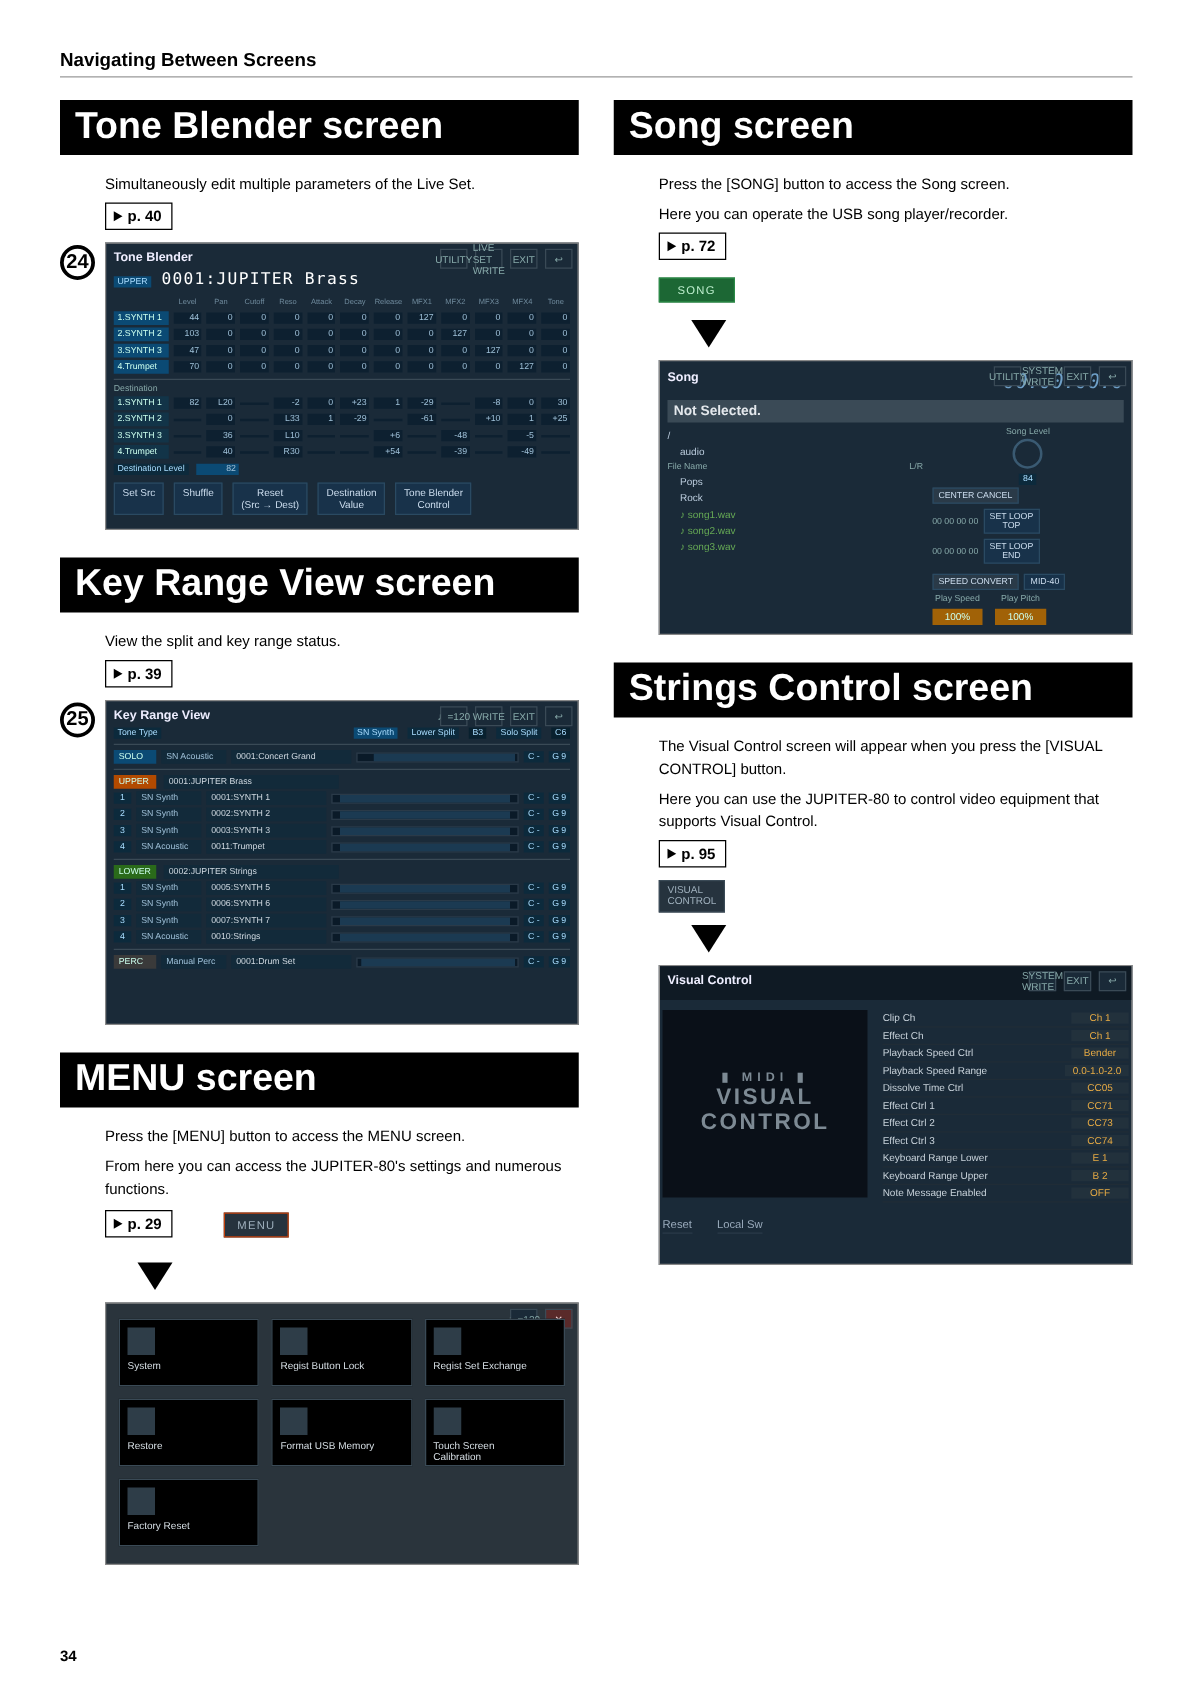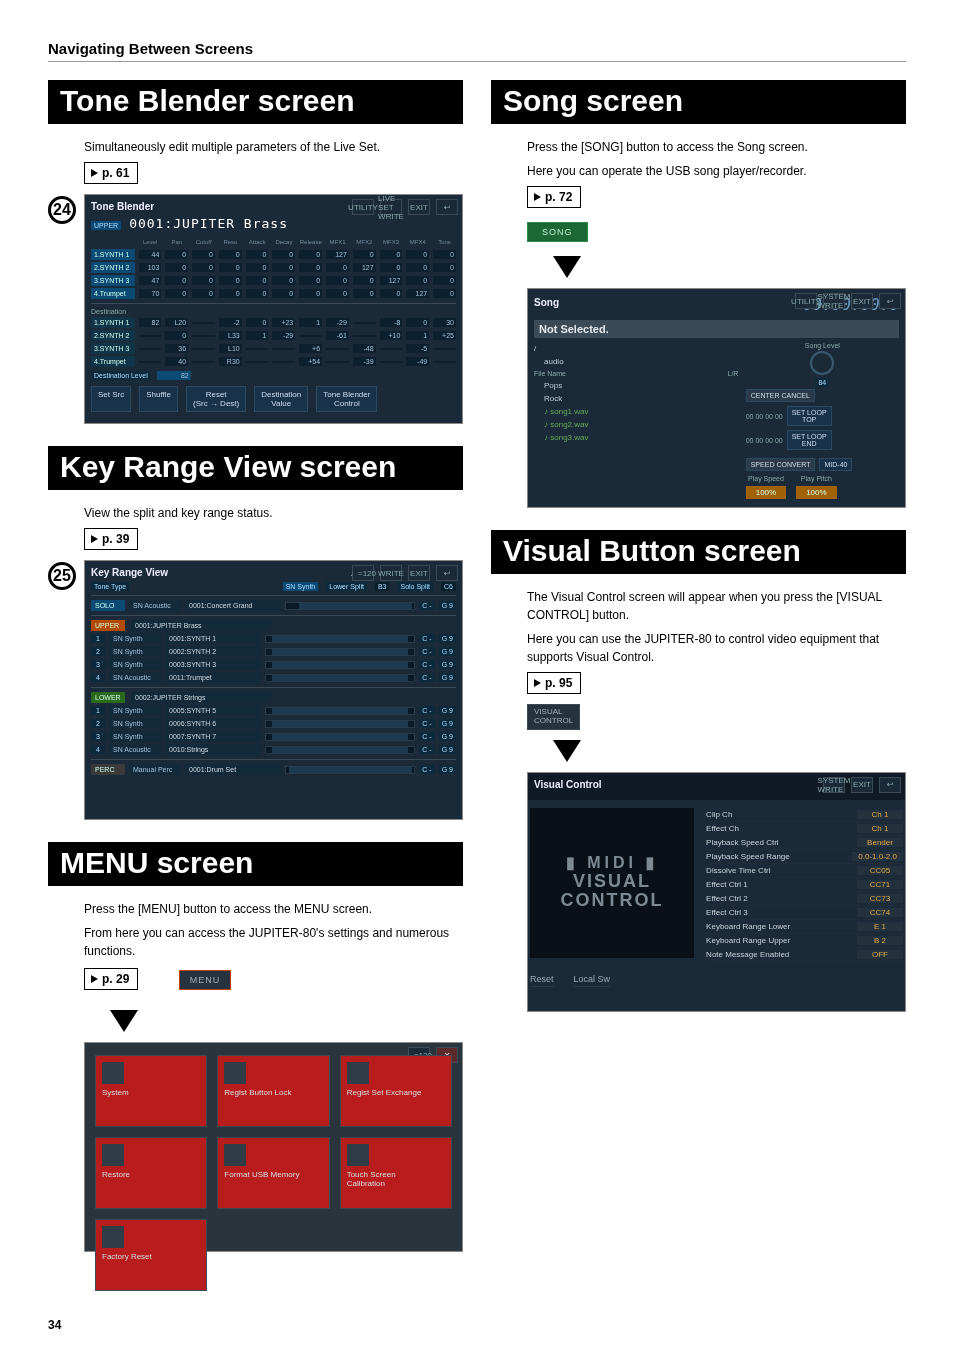--- a/index.html
+++ b/index.html
@@ -156,21 +156,21 @@
 
   .kr-row { display:flex; align-items:center; gap:4px; margin:2px 0; }
   .kr-part { background:#0b4a74; color:#cfe; font-size:7px; padding:2px 4px; width:34px; }
   .kr-type { background:#122a3a; color:#9fc0d8; font-size:7px; padding:2px 4px; width:52px; }
   .kr-name { background:#122a3a; color:#cfd8e0; font-size:7px; padding:2px 4px; width:96px; }
   .kr-bar { flex:1; height:8px; background:linear-gradient(#0a1a28,#0a1a28); border:1px solid #2a3a48; position:relative; }
   .kr-fill { position:absolute; top:0; bottom:0; background:#1b3a52; }
   .pill { background:#0c2a3c; color:#adf; font-size:7px; padding:1px 3px; }
 
   .menu-grid { display:grid; grid-template-columns: repeat(3,1fr); gap:10px; padding:6px 4px; }
-  .menu-tile { background:#b91c1c; border:1px solid #3a4a56; padding:6px; height:72px; position:relative; }
+  .menu-tile { background:#000000; border:1px solid #3a4a56; padding:6px; height:54px; position:relative; }
   .menu-tile .t-icon { width:22px;height:22px;background:#2e3d48;margin-bottom:4px; }
   .menu-tile .t-label { font-size:8px;color:#d6dee4; }
 
   .song-top { display:flex; justify-content:space-between; align-items:center; margin-bottom:6px; }
   .song-time { font-family:monospace; color:#6fa0c8; font-size:16px; font-style:italic; }
   .song-panel-title { background:#3a4a56; color:#e4e8ec; font-size:11px; font-weight:700; padding:3px 5px; margin:4px 0; }
   .song-left { float:left; width:56%; }
   .song-right { float:right; width:42%; }
   .song-item { display:block; font-size:8px; color:#bcd; padding:2px 0; }
   .loop-btn { background:#18324a;border:1px solid #2a4a62;color:#cde;font-size:7px;padding:2px 4px;display:inline-block;margin:2px 0;}
@@ -200,21 +200,21 @@
 
   <div class="columns">
 
     <div class="col">
 
       
       <div class="section-title">Tone Blender screen</div>
       <div class="body-text">Simultaneously edit multiple parameters of the Live Set.</div>
       <div class="page-ref">
         <span class="arrow-icon"></span>
-        <span>p. 61</span>
+        <span>p. 40</span>
       </div>
       <div class="screenshot-block">
         <div class="screenshot-badge-anchor">
           <div class="step-badge">24</div>
         </div>
         <div class="screenshot" style="height:230px;">
           <div class="top-icons">
             <span class="top-ic">UTILITY</span>
             <span class="top-ic">LIVE SET WRITE</span>
             <span class="top-ic">EXIT</span>
@@ -656,21 +656,21 @@
               <div style="text-align:center;">
                 <div style="font-size:7px;color:#8aa;">Play Pitch</div>
                 <div class="pct">100%</div>
               </div>
             </div>
           </div>
         </div>
       </div>
 
       
-      <div class="section-title">Visual Button screen</div>
+      <div class="section-title">Strings Control screen</div>
       <div class="body-text">The Visual Control screen will appear when you press the [VISUAL CONTROL] button.</div>
       <div class="body-text">Here you can use the JUPITER-80 to control video equipment that supports Visual Control.</div>
       <div class="page-ref">
         <span class="arrow-icon"></span>
         <span>p. 95</span>
       </div>
       <div style="margin-left:36px;">
         <span class="vc-btn">
           <span>VISUAL</span><br><span>CONTROL</span>
         </span>
@@ -684,21 +684,21 @@
             <div class="top-icons">
               <span class="top-ic">SYSTEM WRITE</span>
               <span class="top-ic">EXIT</span>
               <span class="top-ic">↩</span>
             </div>
             <div class="ss-title">Visual Control</div>
           </div>
           <div class="vc-stage">
             <div class="vc-logo">
               <div class="vc-logo-text">
-                <div style="font-size:16px;letter-spacing:4px;">▮ <span>MIDI</span> ▮</div>
+                <div style="font-size:10px;letter-spacing:4px;">▮ <span>MIDI</span> ▮</div>
                 <div>VISUAL</div>
                 <div>CONTROL</div>
               </div>
             </div>
             <div class="vc-list" id="vc-list">
                 <div class="vc-row">
                   <span class="k">Clip Ch</span>
                   <span class="v">Ch 1</span>
                 </div>
                 <div class="vc-row">

